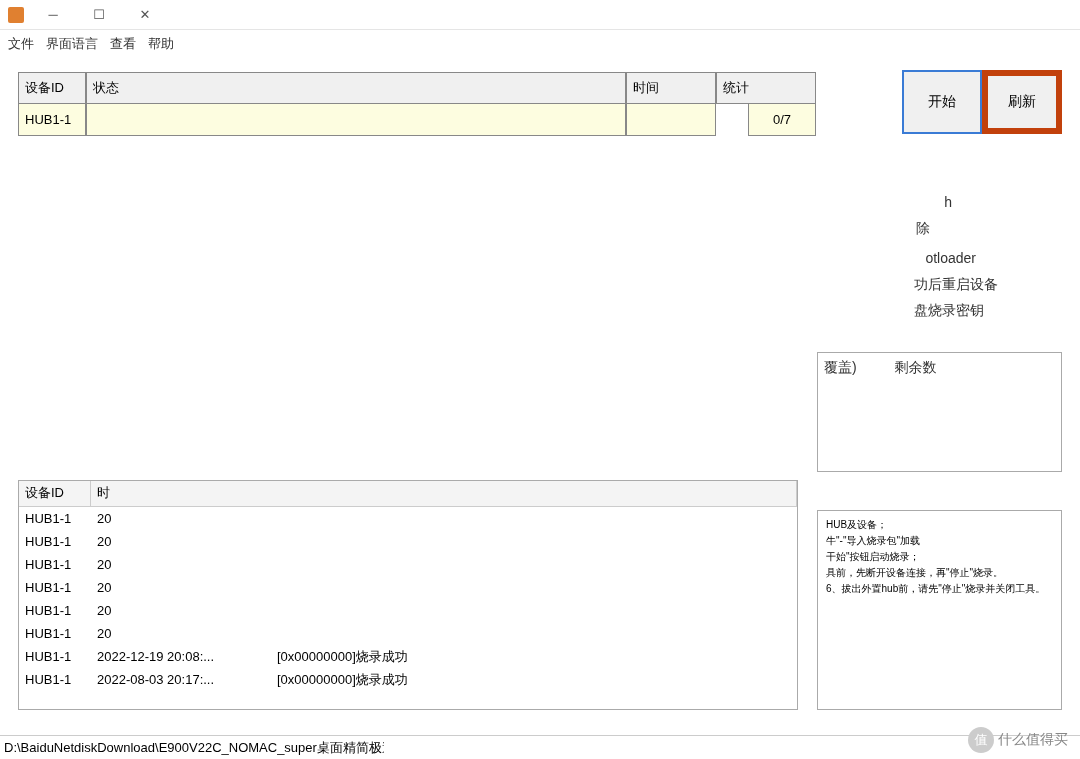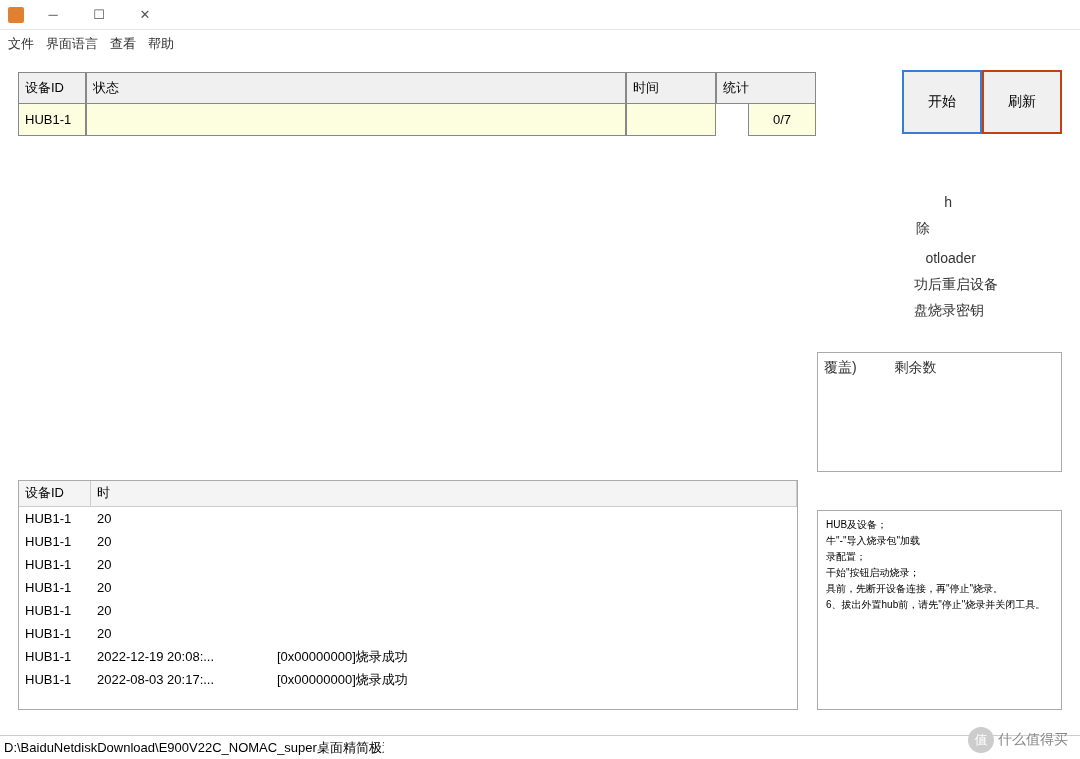--- a/index.html
+++ b/index.html
@@ -20,21 +20,21 @@
 .main { position: relative; padding: 14px 18px 0 18px; }
 
 
 .dev-grid { display: grid; grid-template-columns: 68px 540px 90px 100px; border-collapse: collapse; }
 .dev-grid > div { border: 1px solid #888; height: 32px; display: flex; align-items: center; padding: 0 6px; background: #f0f0f0; font-size: 13px; }
 .dev-row2 { display: grid; grid-template-columns: 68px 540px 90px 100px; }
 .dev-row2 > div { border: 1px solid #888; border-top: none; height: 32px; display: flex; align-items: center; padding: 0 6px; background: #fdfde0; font-size: 13px; }
 .dev-row2 > div:nth-child(4) { justify-content: center; margin-left: 32px; }
 
 .action-btns { position: absolute; right: 18px; top: 12px; display: flex; gap: 0; }
-.action-btn { width: 80px; height: 64px; border: 2px solid #c2410c; background: #f0f0f0; display: flex; align-items: center; justify-content: center; font-size: 14px; cursor: pointer; }
+.action-btn { width: 80px; height: 64px; border: 6px solid #c2410c; background: #f0f0f0; display: flex; align-items: center; justify-content: center; font-size: 14px; cursor: pointer; }
 .action-btn.start { border: 2px solid #3a7bd5; }
 
 
 .right-frag { position: absolute; font-size: 14px; color: #333; }
 
 
 .bottom-list { position: absolute; left: 18px; top: 480px; border: 1px solid #aaa; width: 780px; height: 230px; overflow: hidden; background: #fff; }
 .bl-header { display: grid; grid-template-columns: 72px 1fr; height: 26px; }
 .bl-header > div { border-right: 1px solid #ccc; border-bottom: 1px solid #ccc; background: #f4f4f4; padding: 3px 6px; font-size: 13px; }
 .bl-row { display: grid; grid-template-columns: 72px 180px 1fr; padding: 2px 6px; font-size: 13px; height: 23px; align-items: center; }
@@ -144,21 +144,20 @@
         <div>HUB1-1</div>
         <div>2022-08-03 20:17:...</div>
         <div>[0x00000000]烧录成功</div>
       </div>
     </div>
 </div>
 
 <div class="instructions">
   <div>HUB及设备；</div>
   <div>牛"-"导入烧录包"加载</div>
-  <div>录配置；</div>
   <div>干始"按钮启动烧录；</div>
   <div>具前，先断开设备连接，再"停止"烧录。</div>
   <div>6、拔出外置hub前，请先"停止"烧录并关闭工具。</div>
 </div>
 
 <div class="statusbar">
   <div class="path">D:\BaiduNetdiskDownload\E900V22C_NOMAC_super桌面精简极速版（修</div>
 
 <div class="watermark">
   <div class="wm-circle">值</div>

